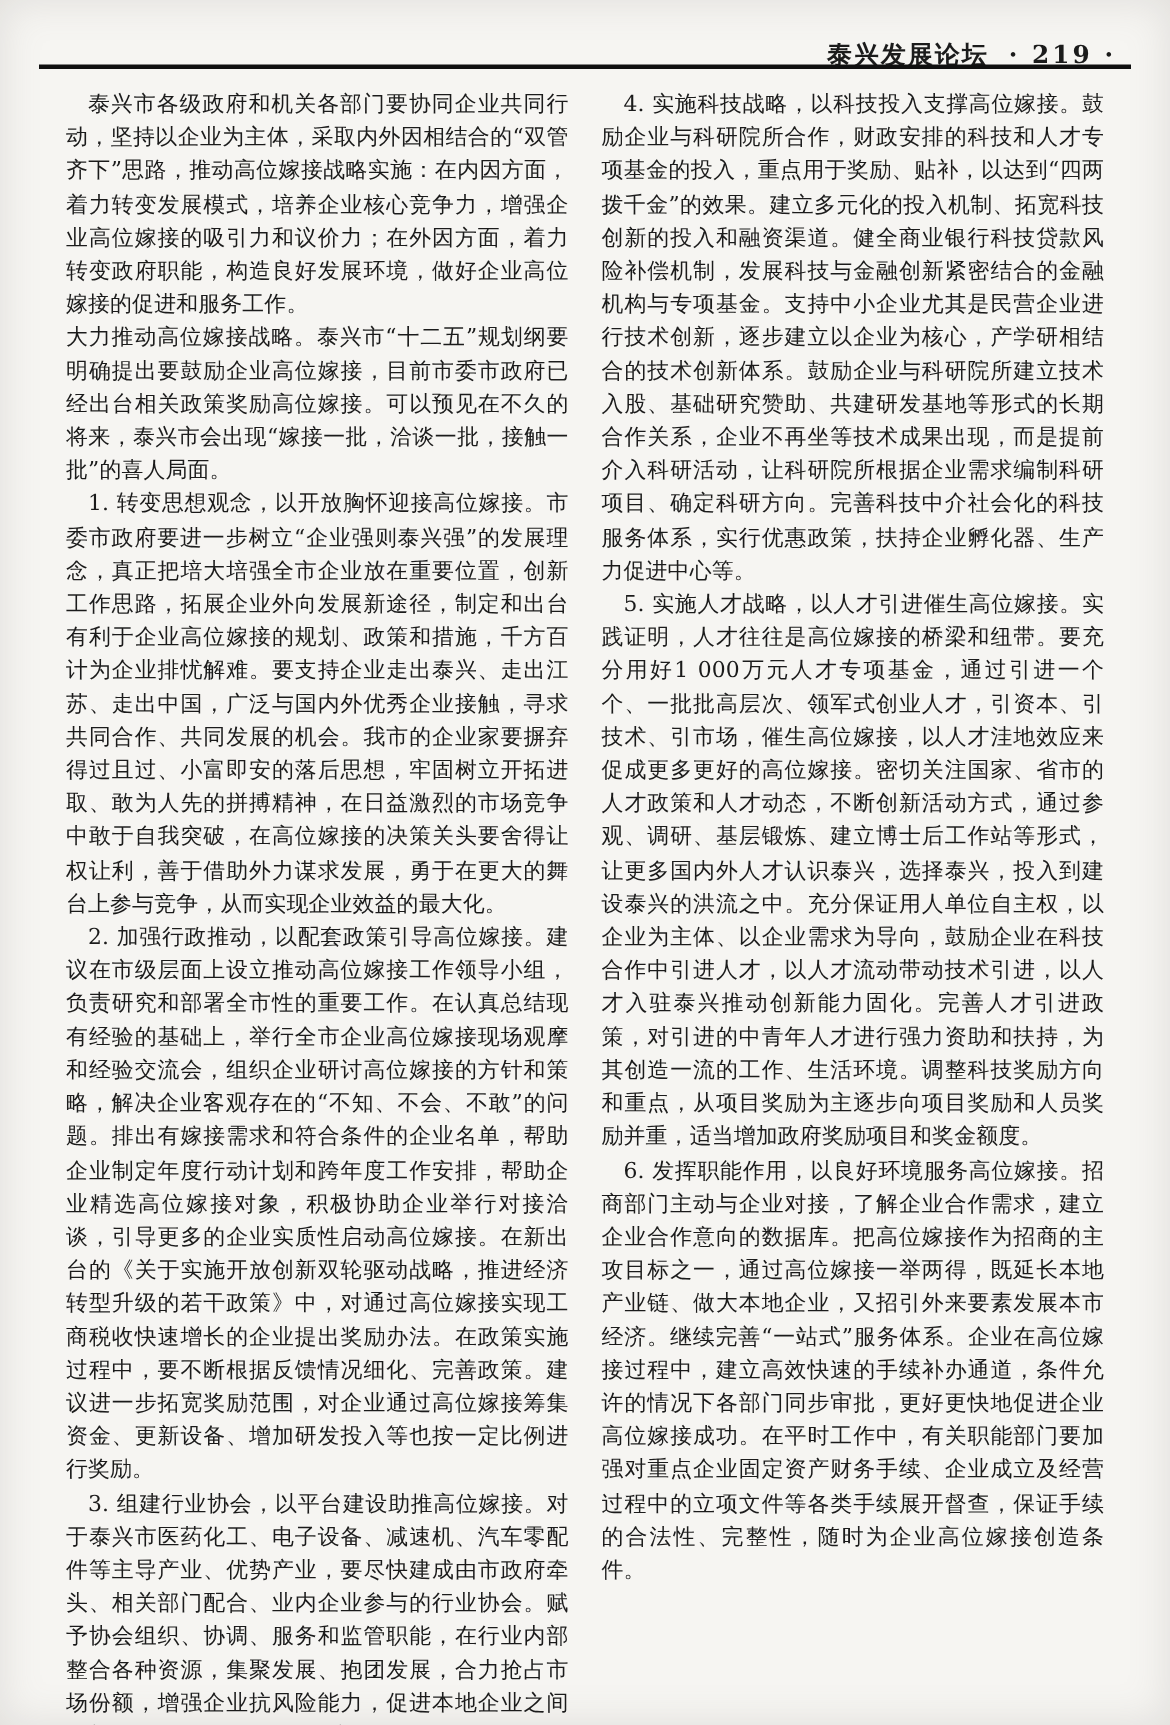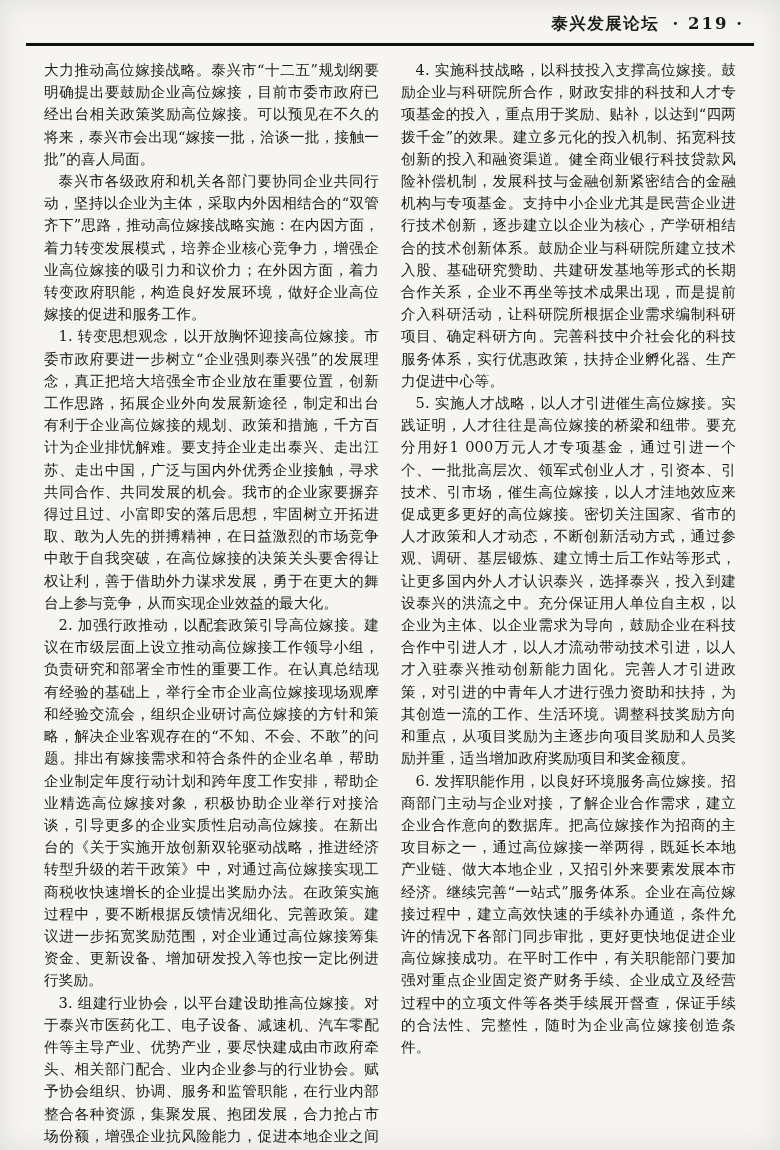--- a/index.html
+++ b/index.html
@@ -14,21 +14,21 @@
     margin: 0 auto;
     background: #f6f5f2;
     box-shadow: inset 0 0 28px rgba(120,118,110,0.18);
     overflow: hidden;
     font-family: "DejaVu Serif", "Liberation Serif", serif;
     color: #1b1b1b;
     box-sizing: border-box;
   }
   .header {
     position: absolute;
-    top: 13px;
+    top: 26px;
     right: 36px;
     font-size: 16.5px;
     font-weight: bold;
     letter-spacing: 1.5px;
     white-space: nowrap;
   }
   .header .page-label {
     font-weight: bold;
     margin-left: 6px;
     letter-spacing: 2px;
@@ -69,22 +69,22 @@
 <body>
 
 <div class="page">
   <div class="header">
     <span>泰兴发展论坛</span>
     <span class="page-label">· 219 ·</span>
   </div>
   <div class="rule"></div>
   <div class="content">
     <div class="col">
+        <p class="para indent">泰兴市各级政府和机关各部门要协同企业共同行动，坚持以企业为主体，采取内外因相结合的“双管齐下”思路，推动高位嫁接战略实施：在内因方面，着力转变发展模式，培养企业核心竞争力，增强企业高位嫁接的吸引力和议价力；在外因方面，着力转变政府职能，构造良好发展环境，做好企业高位嫁接的促进和服务工作。</p>
         <p class="para">大力推动高位嫁接战略。泰兴市“十二五”规划纲要明确提出要鼓励企业高位嫁接，目前市委市政府已经出台相关政策奖励高位嫁接。可以预见在不久的将来，泰兴市会出现“嫁接一批，洽谈一批，接触一批”的喜人局面。</p>
-        <p class="para indent">泰兴市各级政府和机关各部门要协同企业共同行动，坚持以企业为主体，采取内外因相结合的“双管齐下”思路，推动高位嫁接战略实施：在内因方面，着力转变发展模式，培养企业核心竞争力，增强企业高位嫁接的吸引力和议价力；在外因方面，着力转变政府职能，构造良好发展环境，做好企业高位嫁接的促进和服务工作。</p>
         <p class="para indent">1. 转变思想观念，以开放胸怀迎接高位嫁接。市委市政府要进一步树立“企业强则泰兴强”的发展理念，真正把培大培强全市企业放在重要位置，创新工作思路，拓展企业外向发展新途径，制定和出台有利于企业高位嫁接的规划、政策和措施，千方百计为企业排忧解难。要支持企业走出泰兴、走出江苏、走出中国，广泛与国内外优秀企业接触，寻求共同合作、共同发展的机会。我市的企业家要摒弃得过且过、小富即安的落后思想，牢固树立开拓进取、敢为人先的拼搏精神，在日益激烈的市场竞争中敢于自我突破，在高位嫁接的决策关头要舍得让权让利，善于借助外力谋求发展，勇于在更大的舞台上参与竞争，从而实现企业效益的最大化。</p>
         <p class="para indent">2. 加强行政推动，以配套政策引导高位嫁接。建议在市级层面上设立推动高位嫁接工作领导小组，负责研究和部署全市性的重要工作。在认真总结现有经验的基础上，举行全市企业高位嫁接现场观摩和经验交流会，组织企业研讨高位嫁接的方针和策略，解决企业客观存在的“不知、不会、不敢”的问题。排出有嫁接需求和符合条件的企业名单，帮助企业制定年度行动计划和跨年度工作安排，帮助企业精选高位嫁接对象，积极协助企业举行对接洽谈，引导更多的企业实质性启动高位嫁接。在新出台的《关于实施开放创新双轮驱动战略，推进经济转型升级的若干政策》中，对通过高位嫁接实现工商税收快速增长的企业提出奖励办法。在政策实施过程中，要不断根据反馈情况细化、完善政策。建议进一步拓宽奖励范围，对企业通过高位嫁接筹集资金、更新设备、增加研发投入等也按一定比例进行奖励。</p>
         <p class="para indent">3. 组建行业协会，以平台建设助推高位嫁接。对于泰兴市医药化工、电子设备、减速机、汽车零配件等主导产业、优势产业，要尽快建成由市政府牵头、相关部门配合、业内企业参与的行业协会。赋予协会组织、协调、服务和监管职能，在行业内部整合各种资源，集聚发展、抱团发展，合力抢占市场份额，增强企业抗风险能力，促进本地企业之间的并购、联盟、技术转让，实现</p>
       </div>
     <div class="col">
         <p class="para indent">4. 实施科技战略，以科技投入支撑高位嫁接。鼓励企业与科研院所合作，财政安排的科技和人才专项基金的投入，重点用于奖励、贴补，以达到“四两拨千金”的效果。建立多元化的投入机制、拓宽科技创新的投入和融资渠道。健全商业银行科技贷款风险补偿机制，发展科技与金融创新紧密结合的金融机构与专项基金。支持中小企业尤其是民营企业进行技术创新，逐步建立以企业为核心，产学研相结合的技术创新体系。鼓励企业与科研院所建立技术入股、基础研究赞助、共建研发基地等形式的长期合作关系，企业不再坐等技术成果出现，而是提前介入科研活动，让科研院所根据企业需求编制科研项目、确定科研方向。完善科技中介社会化的科技服务体系，实行优惠政策，扶持企业孵化器、生产力促进中心等。</p>
         <p class="para indent">5. 实施人才战略，以人才引进催生高位嫁接。实践证明，人才往往是高位嫁接的桥梁和纽带。要充分用好1 000万元人才专项基金，通过引进一个个、一批批高层次、领军式创业人才，引资本、引技术、引市场，催生高位嫁接，以人才洼地效应来促成更多更好的高位嫁接。密切关注国家、省市的人才政策和人才动态，不断创新活动方式，通过参观、调研、基层锻炼、建立博士后工作站等形式，让更多国内外人才认识泰兴，选择泰兴，投入到建设泰兴的洪流之中。充分保证用人单位自主权，以企业为主体、以企业需求为导向，鼓励企业在科技合作中引进人才，以人才流动带动技术引进，以人才入驻泰兴推动创新能力固化。完善人才引进政策，对引进的中青年人才进行强力资助和扶持，为其创造一流的工作、生活环境。调整科技奖励方向和重点，从项目奖励为主逐步向项目奖励和人员奖励并重，适当增加政府奖励项目和奖金额度。</p>
         <p class="para indent">6. 发挥职能作用，以良好环境服务高位嫁接。招商部门主动与企业对接，了解企业合作需求，建立企业合作意向的数据库。把高位嫁接作为招商的主攻目标之一，通过高位嫁接一举两得，既延长本地产业链、做大本地企业，又招引外来要素发展本市经济。继续完善“一站式”服务体系。企业在高位嫁接过程中，建立高效快速的手续补办通道，条件允许的情况下各部门同步审批，更好更快地促进企业高位嫁接成功。在平时工作中，有关职能部门要加强对重点企业固定资产财务手续、企业成立及经营过程中的立项文件等各类手续展开督查，保证手续的合法性、完整性，随时为企业高位嫁接创造条件。</p>
       </div>
   </div>

